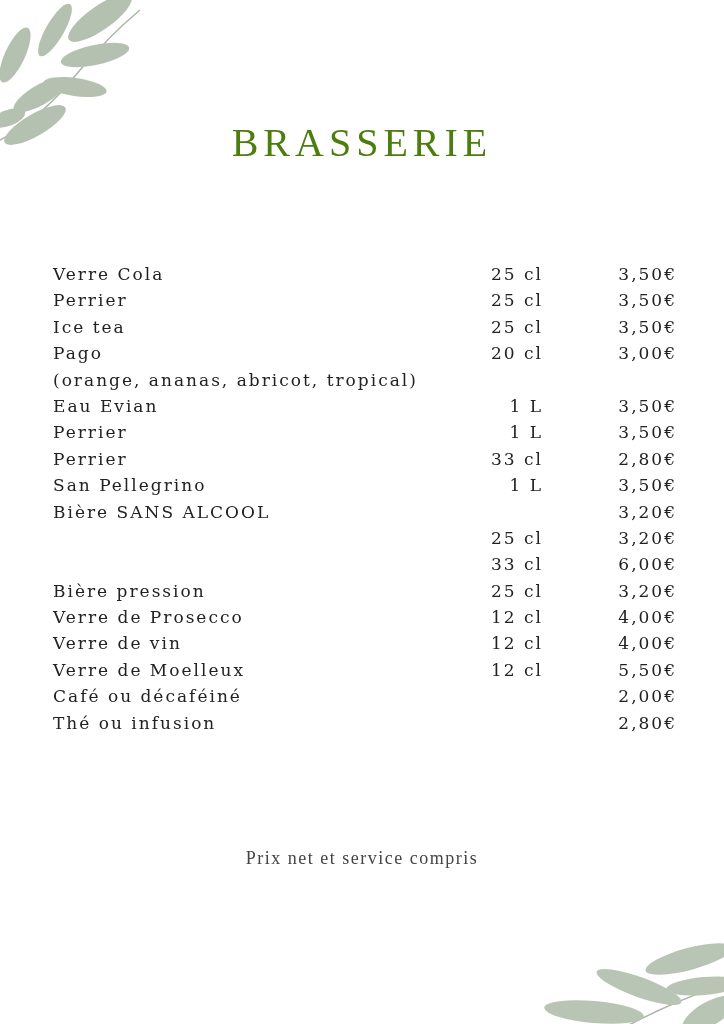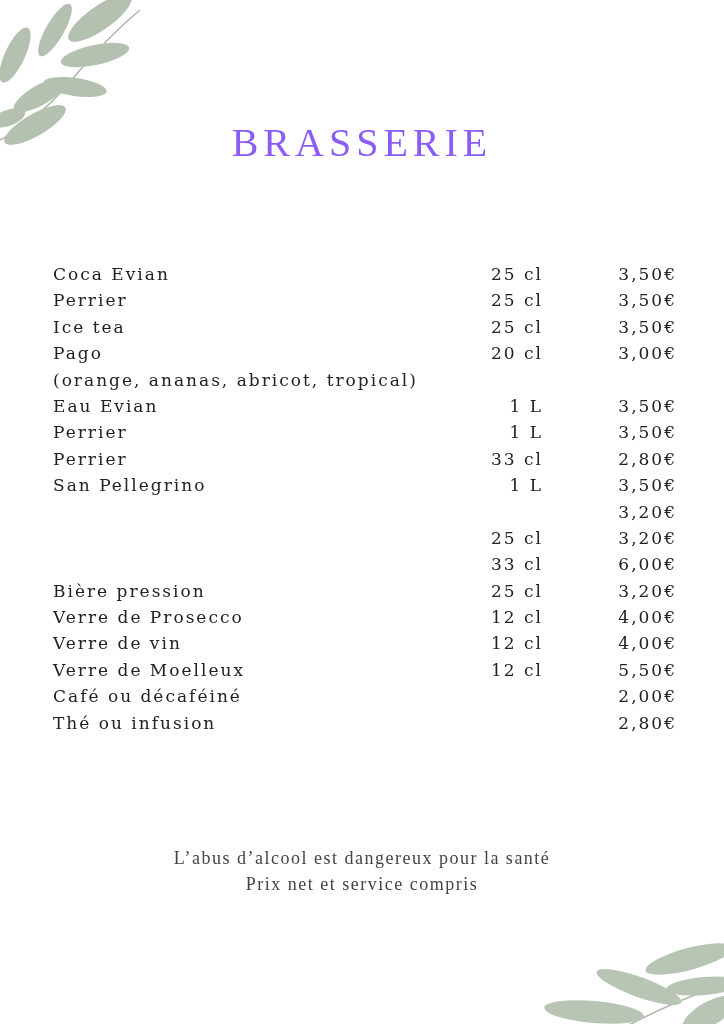--- a/index.html
+++ b/index.html
@@ -5,21 +5,21 @@
     html, body { margin: 0; padding: 0; }
     body {
       width: 724px; height: 1024px; background: #ffffff; position: relative; overflow: hidden;
       font-family: "DejaVu Serif", "Liberation Serif", serif; color: #222;
     }
     .leaf-tl { position: absolute; left: 0; top: 0; width: 150px; height: 150px; }
     .leaf-br { position: absolute; right: 0; bottom: 0; width: 200px; height: 100px; }
     .title {
       position: absolute; top: 118px; left: 0; width: 724px; text-align: center;
       font-family: "Liberation Serif", "DejaVu Serif", serif;
-      font-size: 40px; letter-spacing: 5px; color: #8b5cf6; line-height: 50px;
+      font-size: 40px; letter-spacing: 5px; color: #4d7c0f; line-height: 50px;
     }
     .menu { position: absolute; top: 261px; left: 53px; width: 624px; }
     .row { position: relative; height: 26.4px; line-height: 26.4px; font-size: 17px; letter-spacing: 2px; white-space: nowrap; }
     .name { position: absolute; left: 0; top: 0; }
     .vol { position: absolute; right: 134px; top: 0; text-align: right; }
     .price { position: absolute; right: 0; top: 0; text-align: left; }
     .footer {
       position: absolute; top: 845px; left: 0; width: 724px; text-align: center;
       font-family: "Liberation Serif", "DejaVu Serif", serif;
       font-size: 18px; letter-spacing: 1.5px; color: #444; line-height: 26px;
@@ -50,21 +50,21 @@
     <ellipse cx="180" cy="62" rx="38" ry="9" transform="rotate(-5 180 62)"></ellipse>
     <ellipse cx="70" cy="88" rx="50" ry="11" transform="rotate(5 70 88)"></ellipse>
     <ellipse cx="185" cy="90" rx="30" ry="12" transform="rotate(-30 185 90)"></ellipse>
   </g>
 </svg>
 
 <div class="title">BRASSERIE</div>
 
 <div class="menu">
   <div class="row">
-      <span class="name">Coca Evian</span>
+      <span class="name">Verre Cola</span>
       <span class="vol">25 cl</span>
       <span class="price">3,50€</span>
     </div>
   <div class="row">
       <span class="name">Perrier</span>
       <span class="vol">25 cl</span>
       <span class="price">3,50€</span>
     </div>
   <div class="row">
       <span class="name">Ice tea</span>
@@ -95,20 +95,21 @@
       <span class="name">Perrier</span>
       <span class="vol">33 cl</span>
       <span class="price">2,80€</span>
     </div>
   <div class="row">
       <span class="name">San Pellegrino</span>
       <span class="vol">1 L</span>
       <span class="price">3,50€</span>
     </div>
   <div class="row">
+      <span class="name">Bière SANS ALCOOL</span>
       <span class="vol"></span>
       <span class="price">3,20€</span>
     </div>
   <div class="row">
       <span class="vol">25 cl</span>
       <span class="price">3,20€</span>
     </div>
   <div class="row">
       <span class="vol">33 cl</span>
       <span class="price">6,00€</span>
@@ -139,15 +140,14 @@
       <span class="price">2,00€</span>
     </div>
   <div class="row">
       <span class="name">Thé ou infusion</span>
       <span class="vol"></span>
       <span class="price">2,80€</span>
     </div>
 </div>
 
 <div class="footer">
-  <div>L’abus d’alcool est dangereux pour la santé</div>
   <div>Prix net et service compris</div>
 </div>
 
 </body></html>

